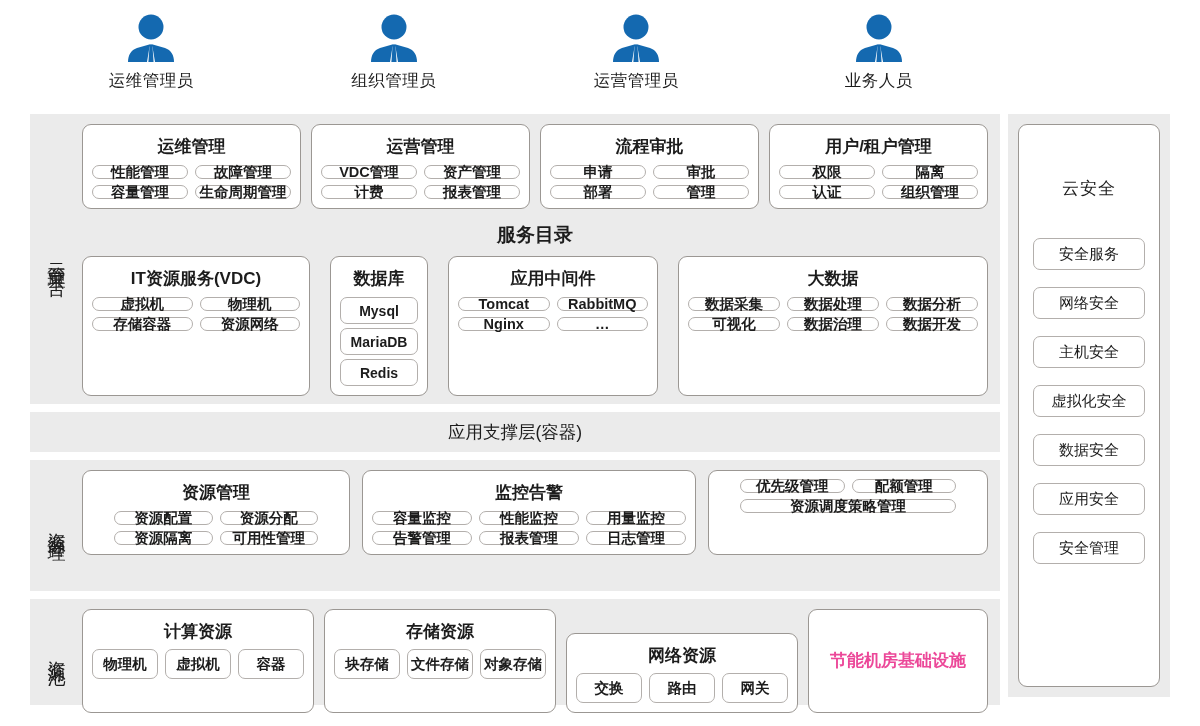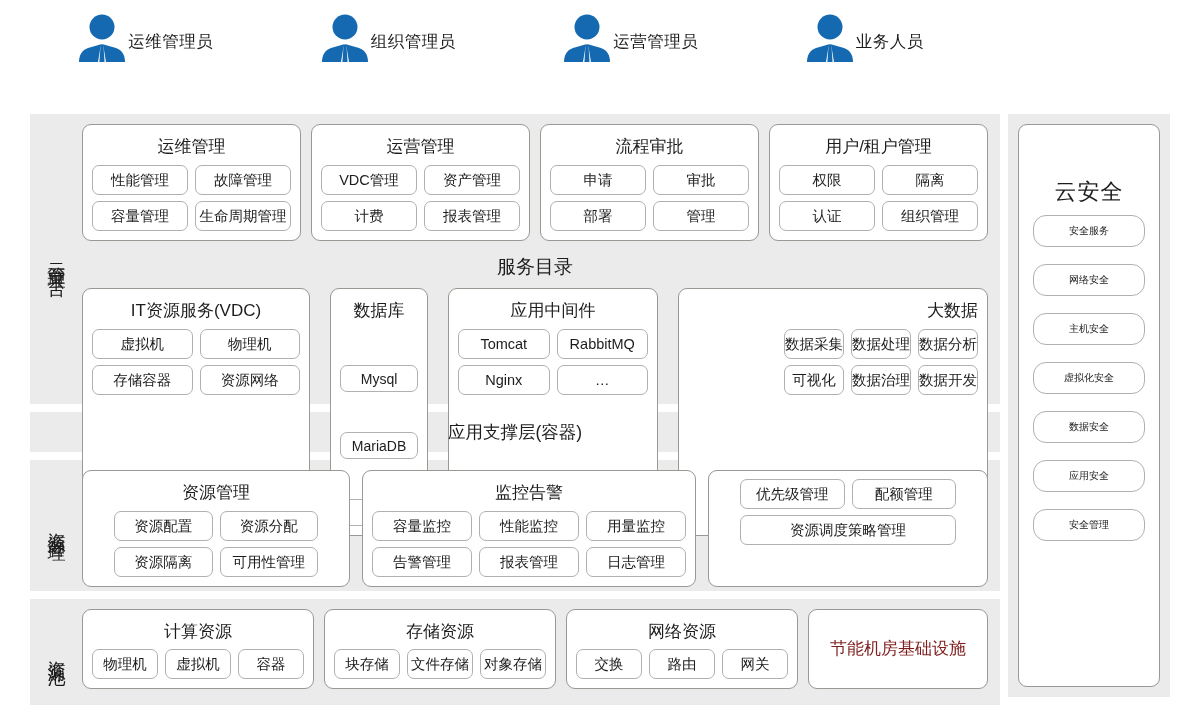--- a/index.html
+++ b/index.html
@@ -11,21 +11,21 @@
     overflow: hidden;
   }
   .page { position: relative; width: 1200px; height: 726px; }
 
   
   .actors {
     position: absolute; left: 30px; top: 14px;
     width: 970px; height: 96px;
     display: flex; justify-content: space-around; align-items: flex-start;
   }
-  .actor { width: 150px; display: flex; flex-direction: row; align-items: center; }
+  .actor { width: 150px; display: flex; flex-direction: column; align-items: center; }
   .actor-icon { width: 52px; height: 50px; display: block; }
   .actor-label {
     margin-top: 6px; font-size: 16.5px; letter-spacing: .5px; color: #1c1c1c;
     white-space: nowrap;
   }
 
   
   .left-col { position: absolute; left: 30px; top: 114px; width: 970px; }
 
   .band {
@@ -35,21 +35,21 @@
   }
   .band-label {
     width: 52px; flex: 0 0 52px;
     display: flex; align-items: center; justify-content: center;
   }
   .band-label span {
     writing-mode: vertical-rl;
     font-size: 18px; letter-spacing: 4px; line-height: 1.05;
     color: #1c1c1c;
   }
-  .band-body { flex: 1; padding: 10px 12px 10px 0; }
+  .band-body { flex: 1; padding: 10px 12px 10px 0; font-weight: bold; }
 
   
   .card {
     background: #ffffff;
     border: 1px solid #9b9793;
     border-radius: 9px;
     padding: 8px 9px 9px 9px;
     display: flex; flex-direction: column;
   }
   .card-title {
@@ -58,43 +58,43 @@
   }
   .chips { display: flex; flex-direction: column; gap: 6px; }
   .chip-row { display: flex; gap: 7px; }
   .chip {
     flex: 1 1 0;
     border: 1px solid #b3afac;
     border-radius: 7px;
     background: #fff;
     font-size: 14.5px;
     color: #1c1c1c;
-    height: 30px;
+    height: 14px;
     display: flex; align-items: center; justify-content: center;
     white-space: nowrap;
     text-align: center;
   }
 
   
   .row-mgmt { display: flex; gap: 10px; }
   .row-mgmt > .card { flex: 1 1 0; }
 
   
   .catalog { margin-top: 10px; }
   .catalog-title {
     text-align: center; font-size: 19px; color: #1c1c1c;
     padding: 3px 0 8px 0;
   }
   .catalog-row { display: flex; gap: 20px; align-items: stretch; }
   .cat-vdc { flex: 0 0 228px; }
   .cat-db  { flex: 0 0 98px; }
   .cat-mid { flex: 0 0 210px; }
-  .cat-big { flex: 1 1 auto; align-items: flex-end; }
+  .cat-big { flex: 1 1 auto; }
   .cat-db .chips { gap: 4px; }
-  .cat-db .chip { height: 27px; font-size: 14px; margin-top: 36px; }
+  .cat-db .chip { height: 27px; font-size: 14px; }
 
   
   .support-bar {
     background: #ebebeb;
     height: 40px;
     margin-bottom: 8px;
     display: flex; align-items: center; justify-content: center;
     font-size: 17.5px; color: #1c1c1c;
   }
 
@@ -103,55 +103,55 @@
   .res-manage { flex: 0 0 268px; }
   .res-monitor { flex: 1 1 0; }
   .res-sched { flex: 0 0 280px; }
   .res-manage .chips, .res-sched .chips { padding: 0 22px; }
   .res-sched .chip-full { flex: 1 1 100%; }
 
   
   .row-pool { display: flex; gap: 10px; align-items: stretch; }
   .pool-compute { flex: 0 0 232px; }
   .pool-storage { flex: 0 0 232px; }
-  .pool-network { flex: 0 0 232px; }
+  .pool-network { flex: 0 0 232px; margin-top: 24px; }
   .pool-idc { flex: 1 1 auto; }
   .pool-idc-text {
     display: flex; align-items: center; justify-content: center;
-    flex: 1; font-size: 17px; color: #7f1d1d; text-align: center;
+    flex: 1; font-size: 17px; color: #ec4899; text-align: center;
   }
   .row-pool .card-title { padding-bottom: 6px; }
   .row-pool .chip { height: 30px; }
 
   
   .sec-band {
     position: absolute; left: 1008px; top: 114px;
     width: 162px; height: 583px;
     background: #ebebeb;
     padding: 10px;
   }
   .sec-card {
     background: #fff;
     border: 1px solid #9b9793;
     border-radius: 9px;
     height: 100%;
     padding: 10px 14px;
     display: flex; flex-direction: column; align-items: center;
   }
   .sec-title {
-    font-size: 22px; color: #1c1c1c; letter-spacing: 1px;
-    margin-top: 42px; margin-bottom: 8px;
+    font-size: 17px; color: #1c1c1c; letter-spacing: 1px;
+    margin-top: 42px; margin-bottom: 38px;
   }
   .sec-list { width: 100%; display: flex; flex-direction: column; gap: 17px; }
   .sec-chip {
     border: 1px solid #b3afac;
-    border-radius: 13px;
+    border-radius: 7px;
     height: 32px;
     display: flex; align-items: center; justify-content: center;
-    font-size: 10px; color: #1c1c1c; white-space: nowrap;
+    font-size: 15px; color: #1c1c1c; white-space: nowrap;
   }
 </style>
 </head>
 <body>
 
 <div class="page">
 
   <div class="actors">
     <div class="actor">
       <svg class="actor-icon" viewBox="0 0 52 50">

